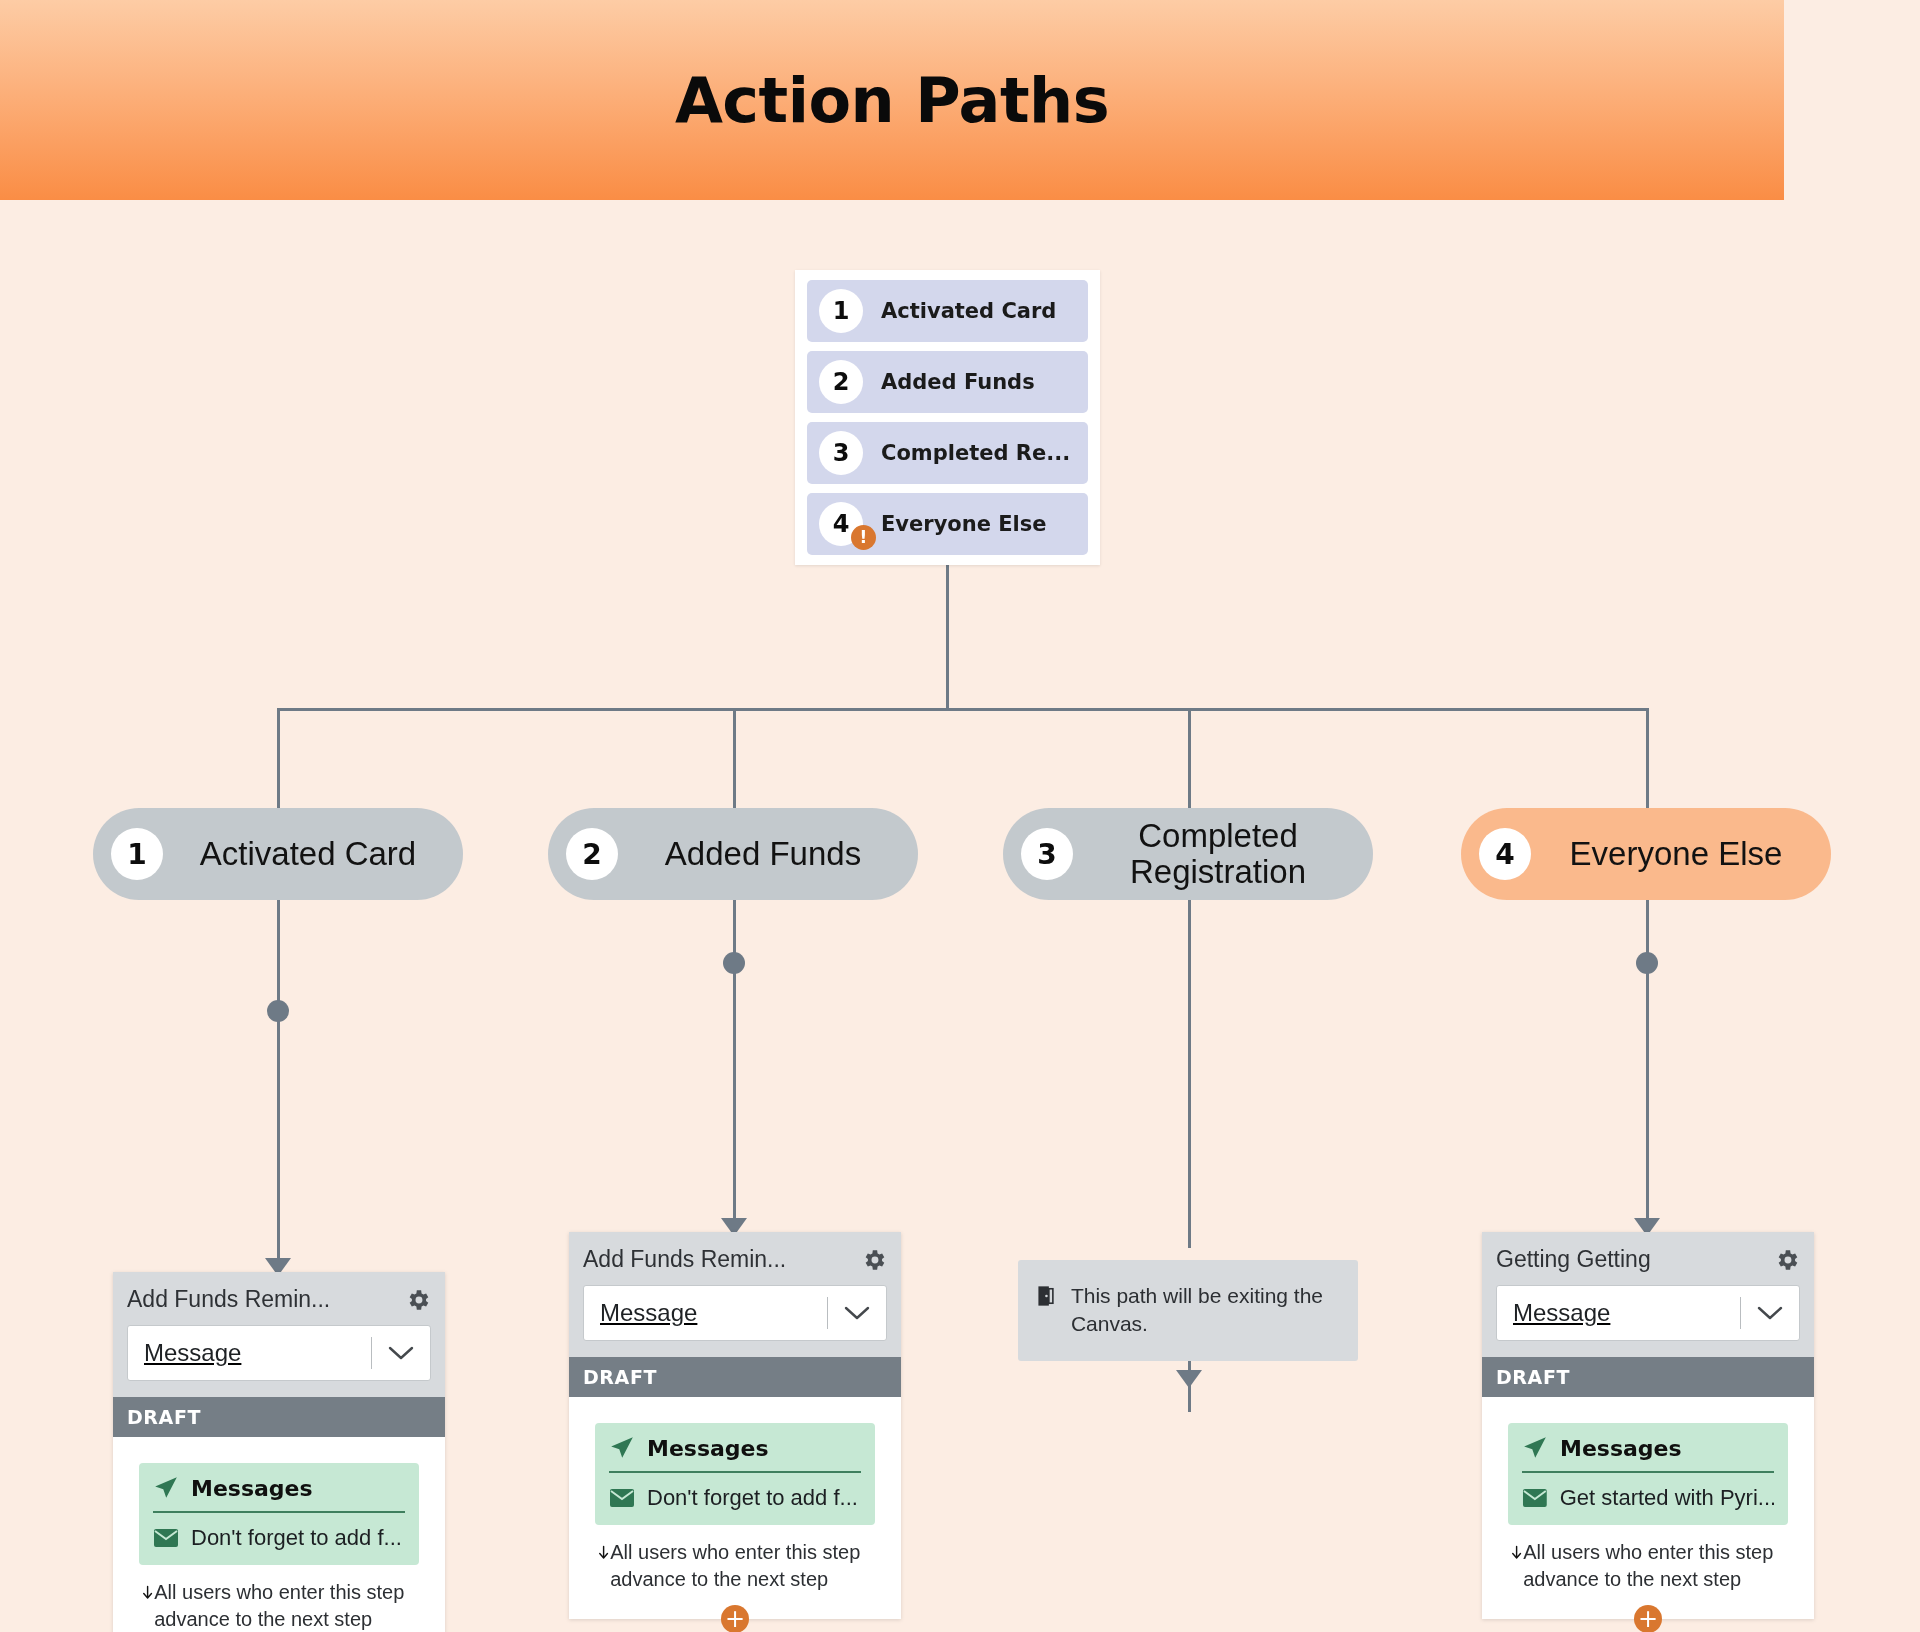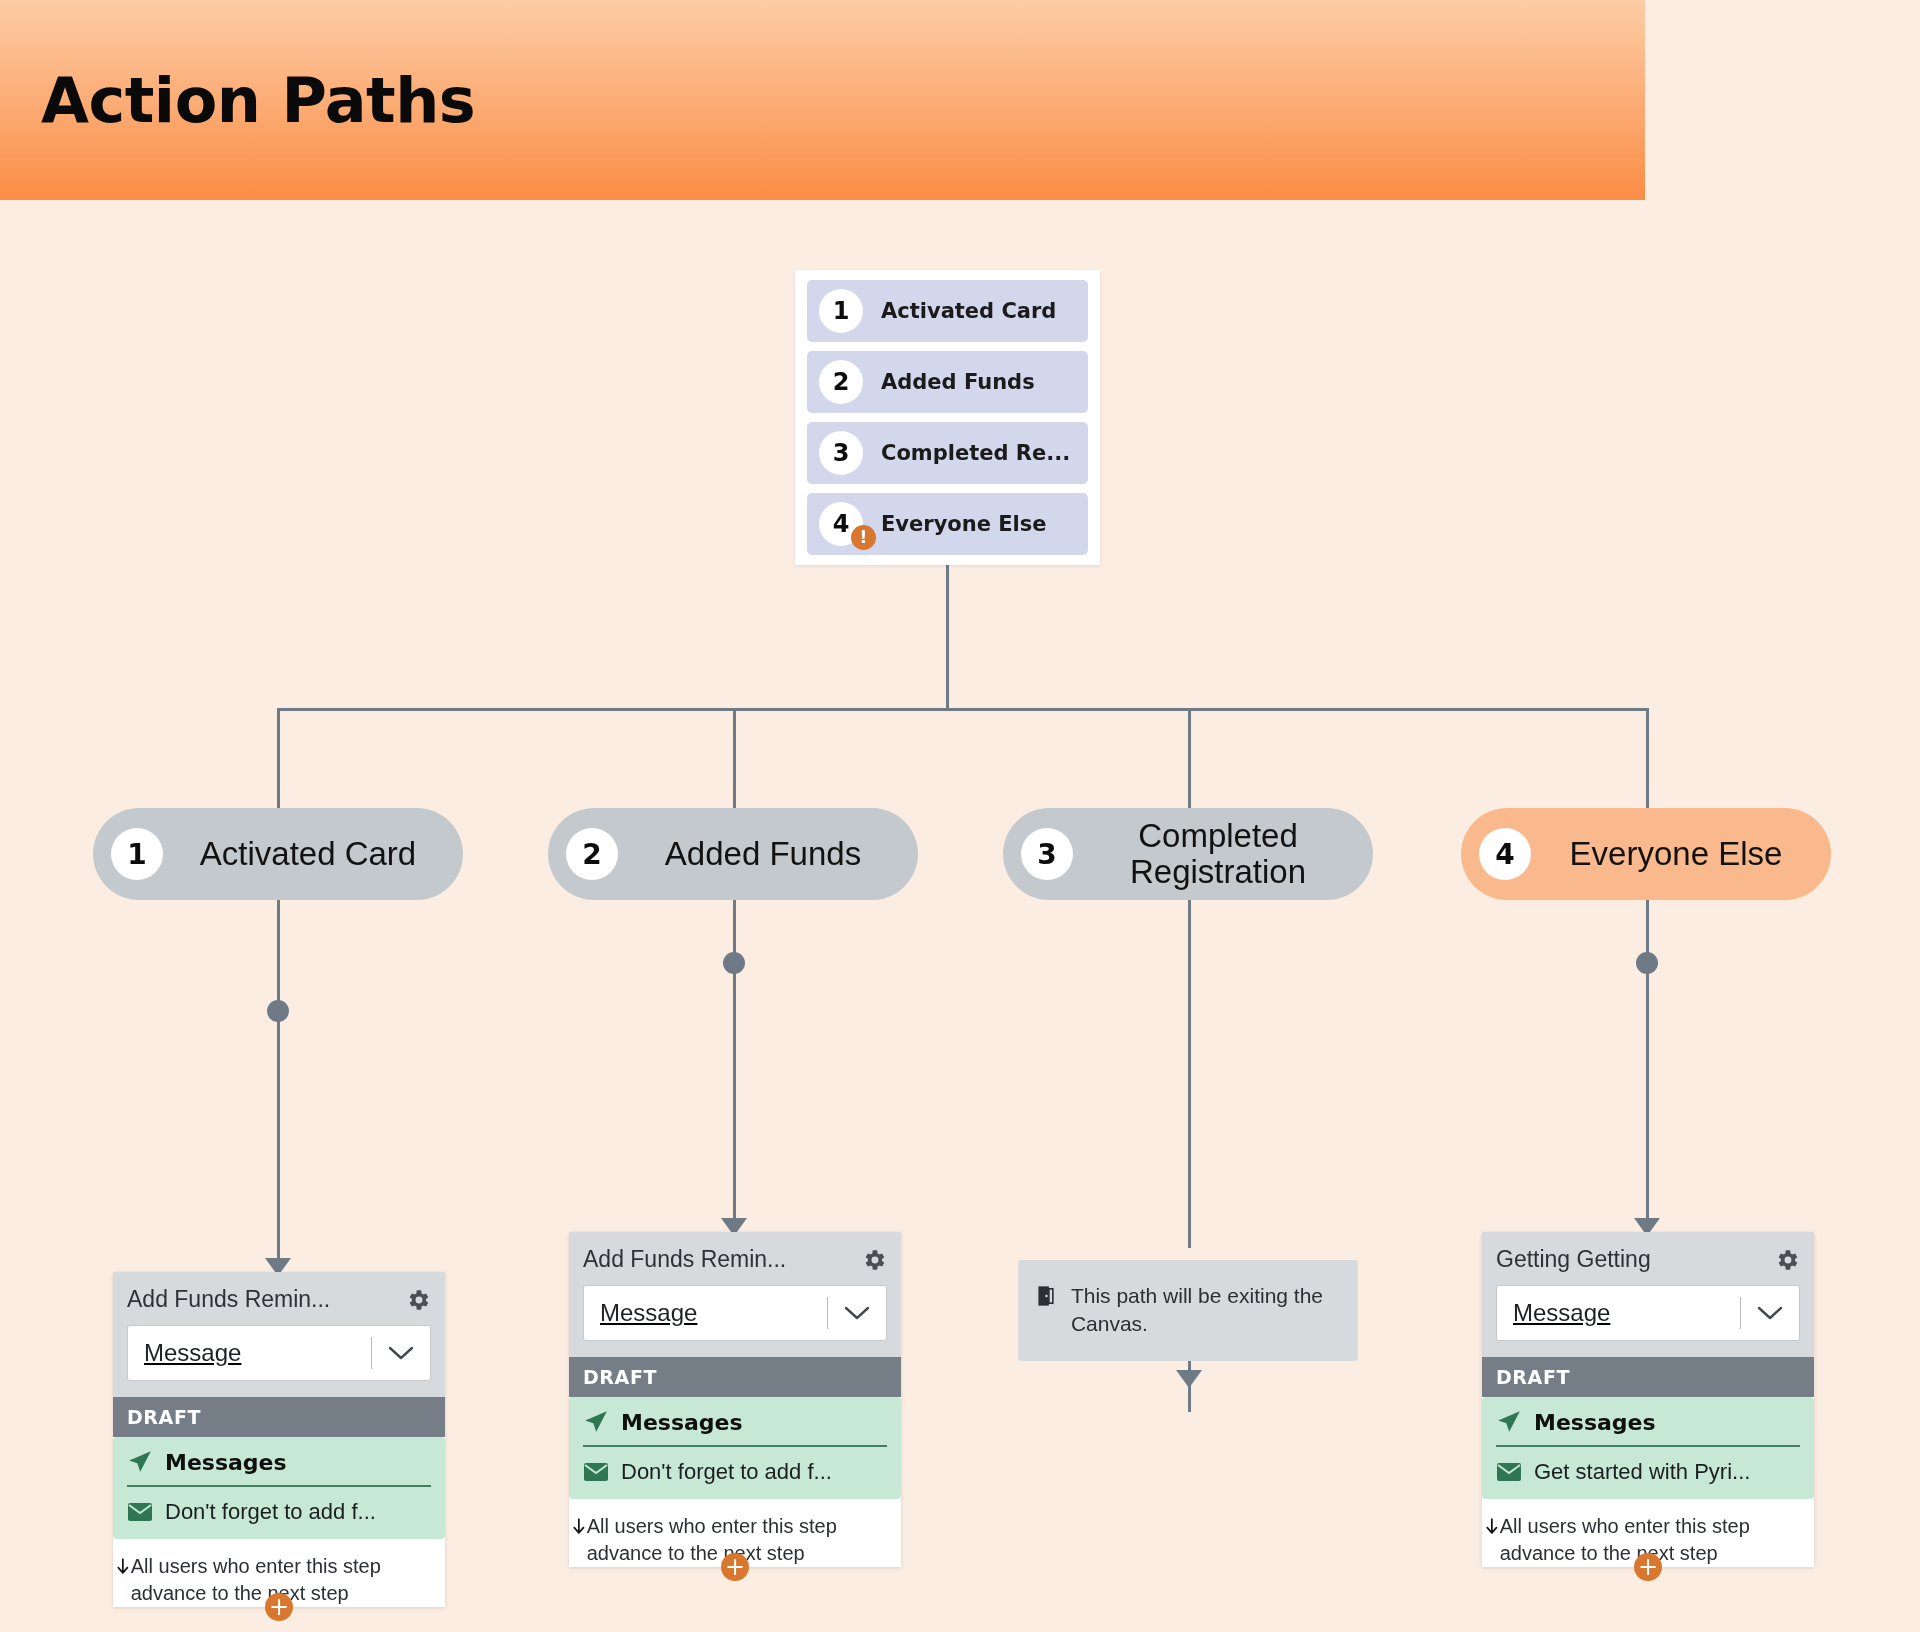--- a/index.html
+++ b/index.html
@@ -12,26 +12,26 @@
     background: #FCEDE3;
     font-family: "Liberation Sans", sans-serif;
     overflow: hidden;
     position: relative;
   }
 
   
   .header {
     position: absolute;
     left: 0; top: 0;
-    width: 1604px;
+    width: 1784px;
     height: 200px;
     background: linear-gradient(180deg, #FDCCA5 0%, #FCB07B 45%, #FA8D45 100%);
     display: flex;
     align-items: center;
-    padding-left: 41px;
+    justify-content: center;
   }
   .header-title {
     font-size: 62px;
     font-weight: bold;
     color: #0A0A0A;
     letter-spacing: -0.5px;
     font-family: "DejaVu Sans", sans-serif;
   }
 
   
@@ -222,21 +222,21 @@
   }
   .status-bar {
     background: #757E86;
     color: #FFFFFF;
     font-size: 19px;
     font-weight: bold;
     letter-spacing: 0.6px;
     padding: 9px 0 9px 14px;
     font-family: "DejaVu Sans", sans-serif;
   }
-  .card-body { padding: 0; position: relative; border-radius: 8px; }
+  .card-body { padding: 26px; position: relative; border-radius: 8px; }
   .msg-block {
     background: #C6E8D4;
     border-radius: 4px;
     padding: 12px 14px 14px 14px;
   }
   .msg-head {
     display: flex;
     align-items: center;
     gap: 12px;
     padding-bottom: 10px;

